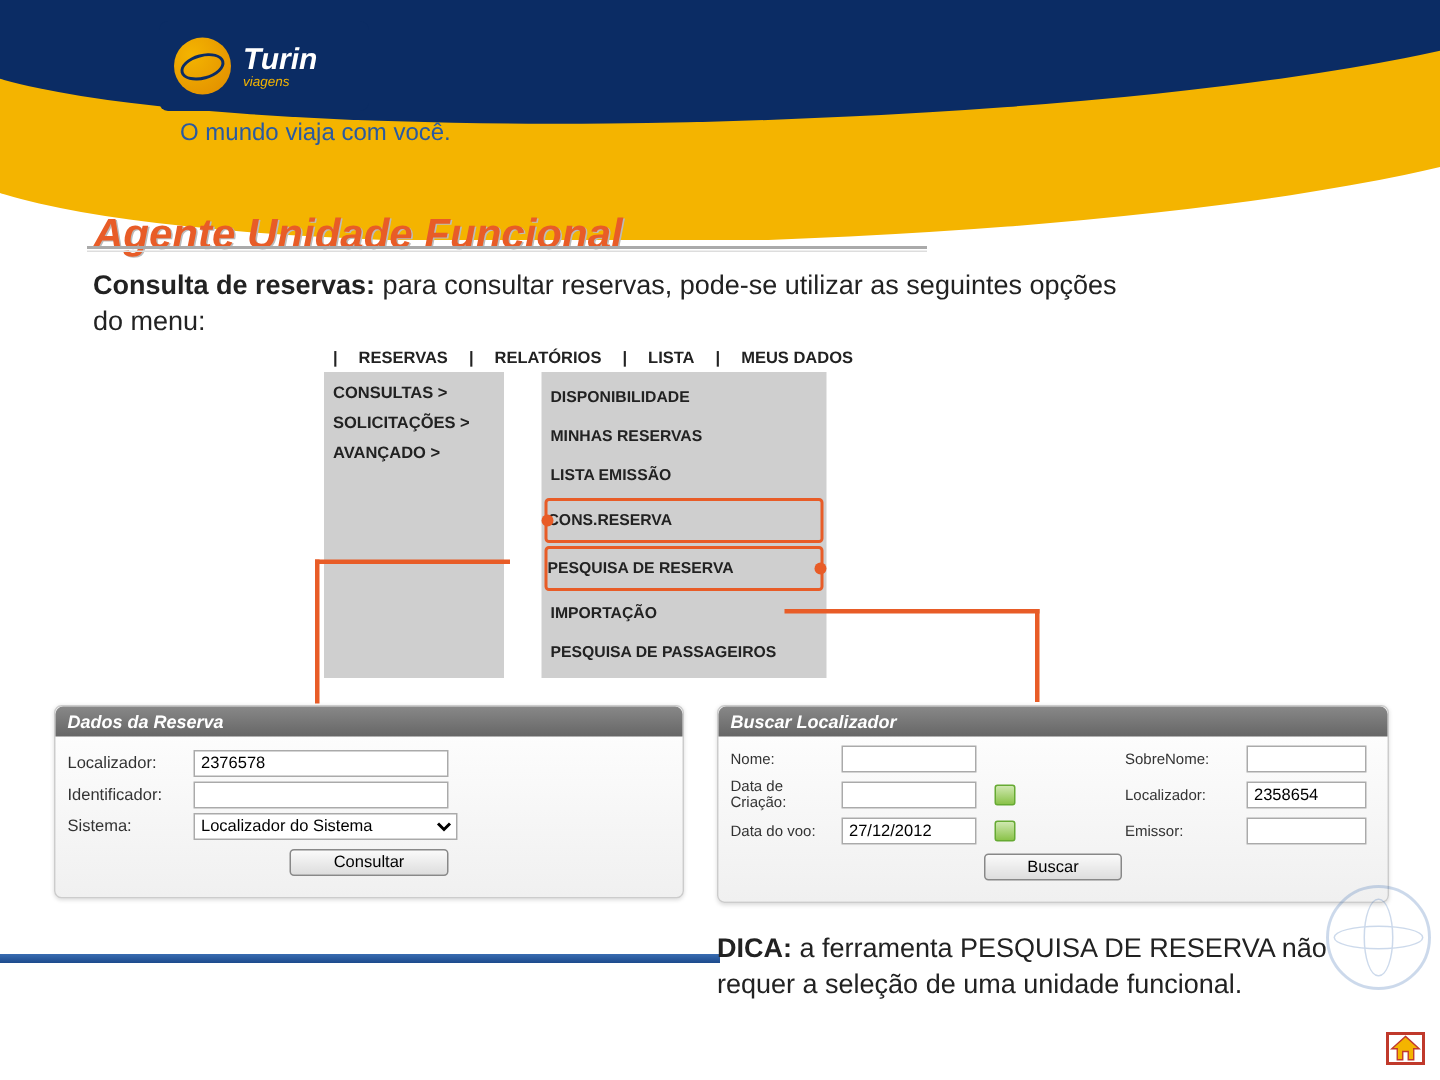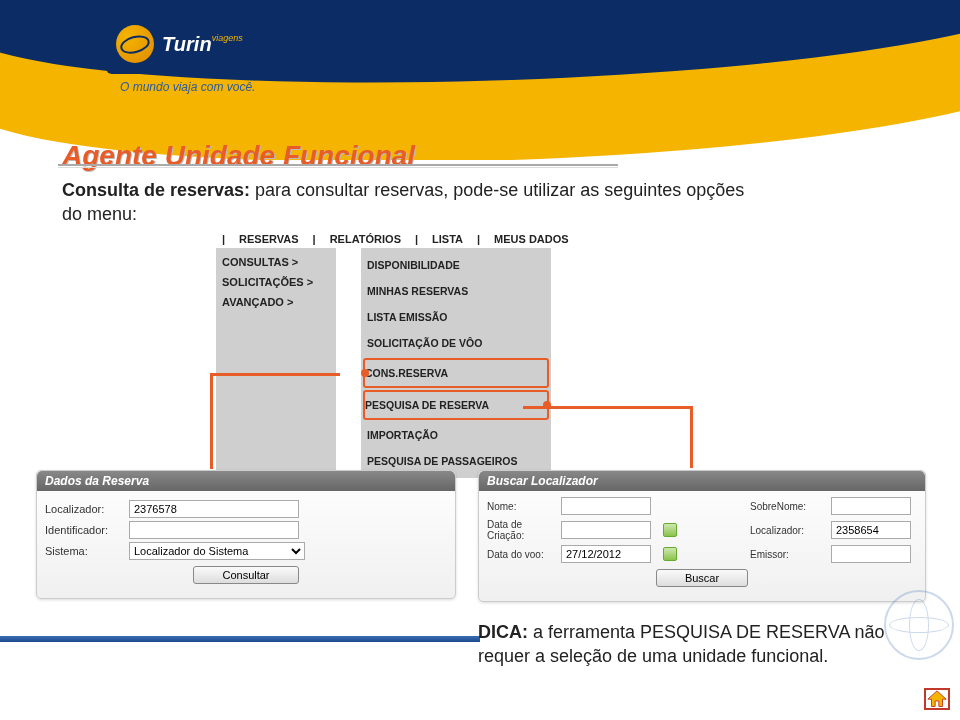--- a/index.html
+++ b/index.html
@@ -58,29 +58,28 @@
   }
   .logo-globe::after {
     content: "";
     position: absolute;
     top: 30%; left: 10%; right: 10%;
     height: 35%;
     border: 2px solid #0b2c64;
     border-radius: 50%;
     transform: rotate(-15deg);
   }
-  .logo-text { display:flex; flex-direction:row; line-height:1; }
+  .logo-text { display:flex; flex-direction:column; line-height:1; }
   .logo-main { font-size: 20px; font-style: italic; font-weight: bold; }
   .logo-sub  { font-size: 9px; color:#f4b400; font-style: italic; }
   .tagline {
     position: absolute;
     top: 80px; left: 120px;
-    font-size: 12px;
+    font-size: 16px;
     color: #2a5aa0;
-    font-style: italic;
   }
 
   
   .page-title {
     position: absolute;
     top: 140px; left: 62px;
     font-size: 28px;
     font-weight: bold;
     font-style: italic;
     color: #e85c27;
@@ -311,21 +310,20 @@
   <div class="menu-cols">
     <div class="menu-col-left">
       <div>CONSULTAS &gt;</div>
       <div>SOLICITAÇÕES &gt;</div>
       <div>AVANÇADO &gt;</div>
     </div>
     <div class="menu-col-right">
       <div>DISPONIBILIDADE</div>
       <div>MINHAS RESERVAS</div>
       <div>LISTA EMISSÃO</div>
-      <div>SOLICITAÇÃO DE VÔO</div>
       <div class="menu-hl">
         <span class="dot-left"></span>
         <span>CONS.RESERVA</span>
       </div>
       <div class="menu-hl">
         <span>PESQUISA DE RESERVA</span>
         <span class="dot"></span>
       </div>
       <div>IMPORTAÇÃO</div>
       <div>PESQUISA DE PASSAGEIROS</div>

